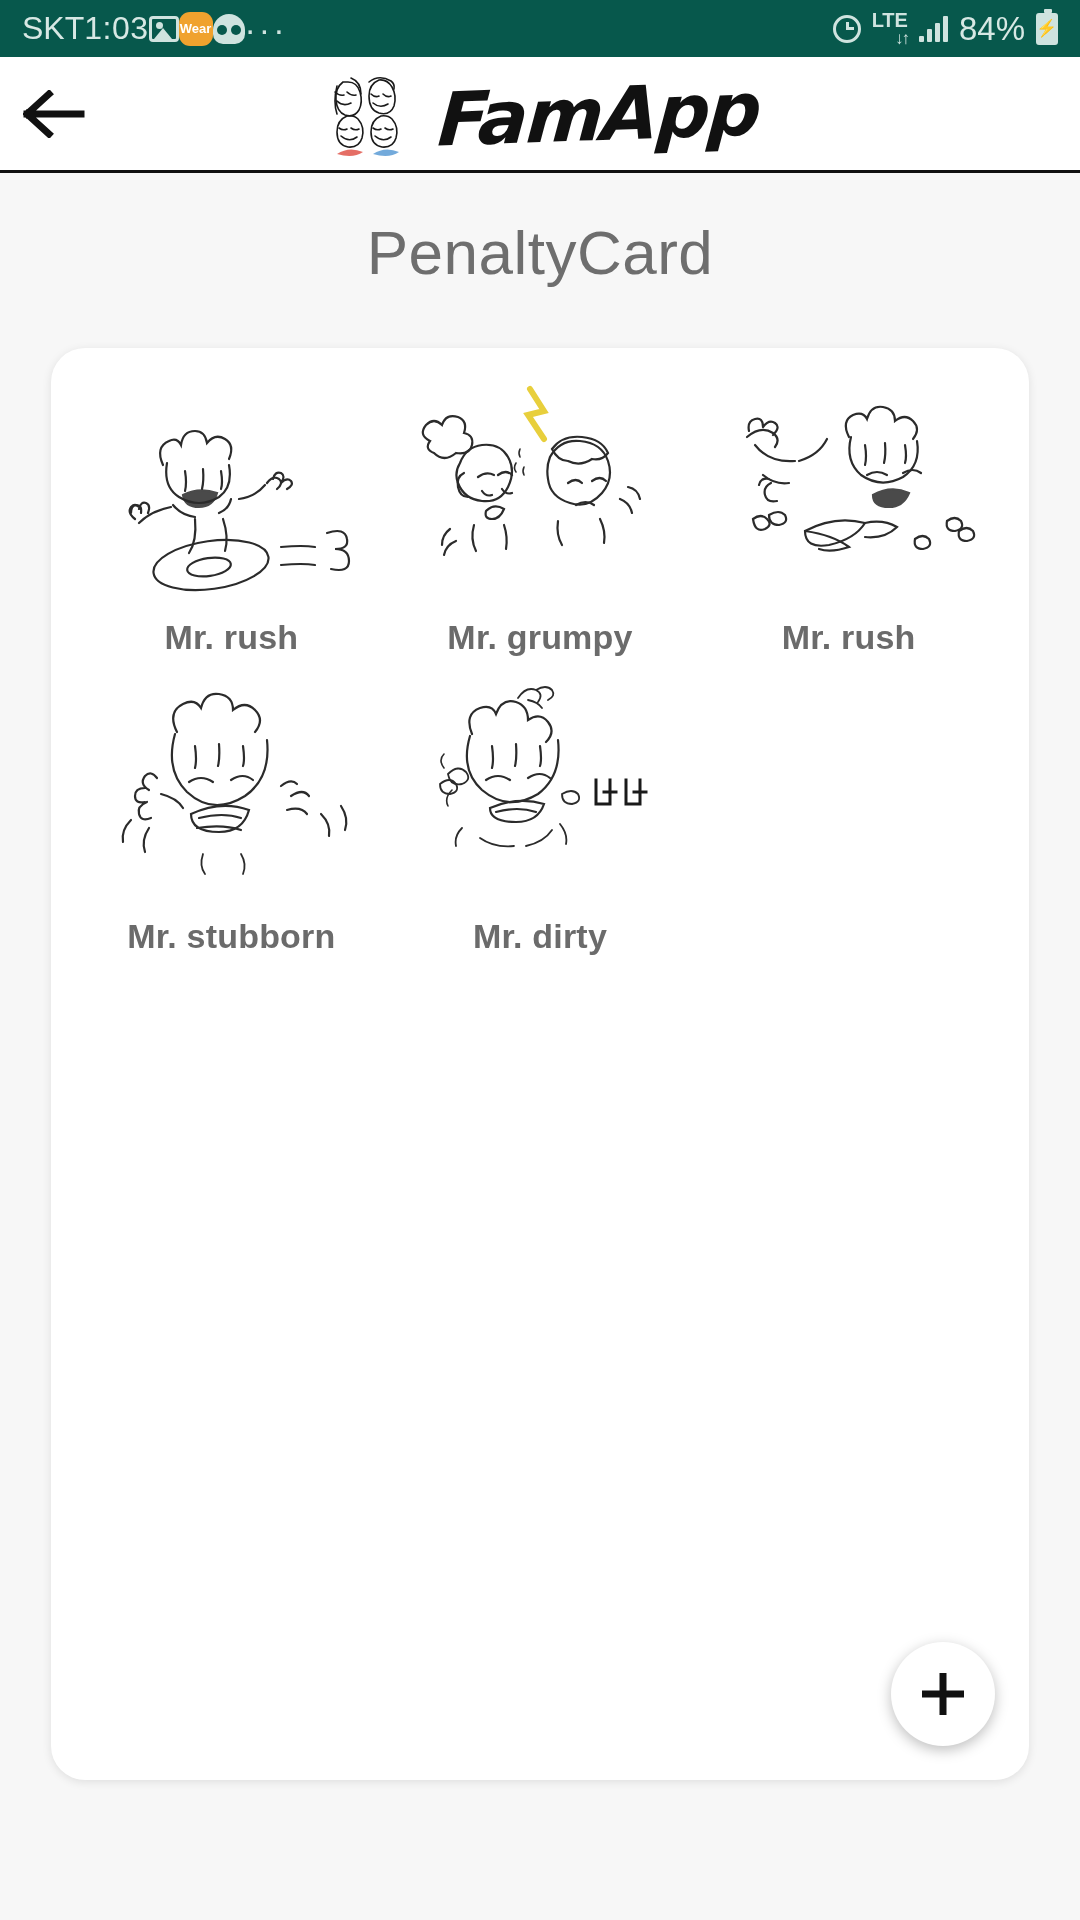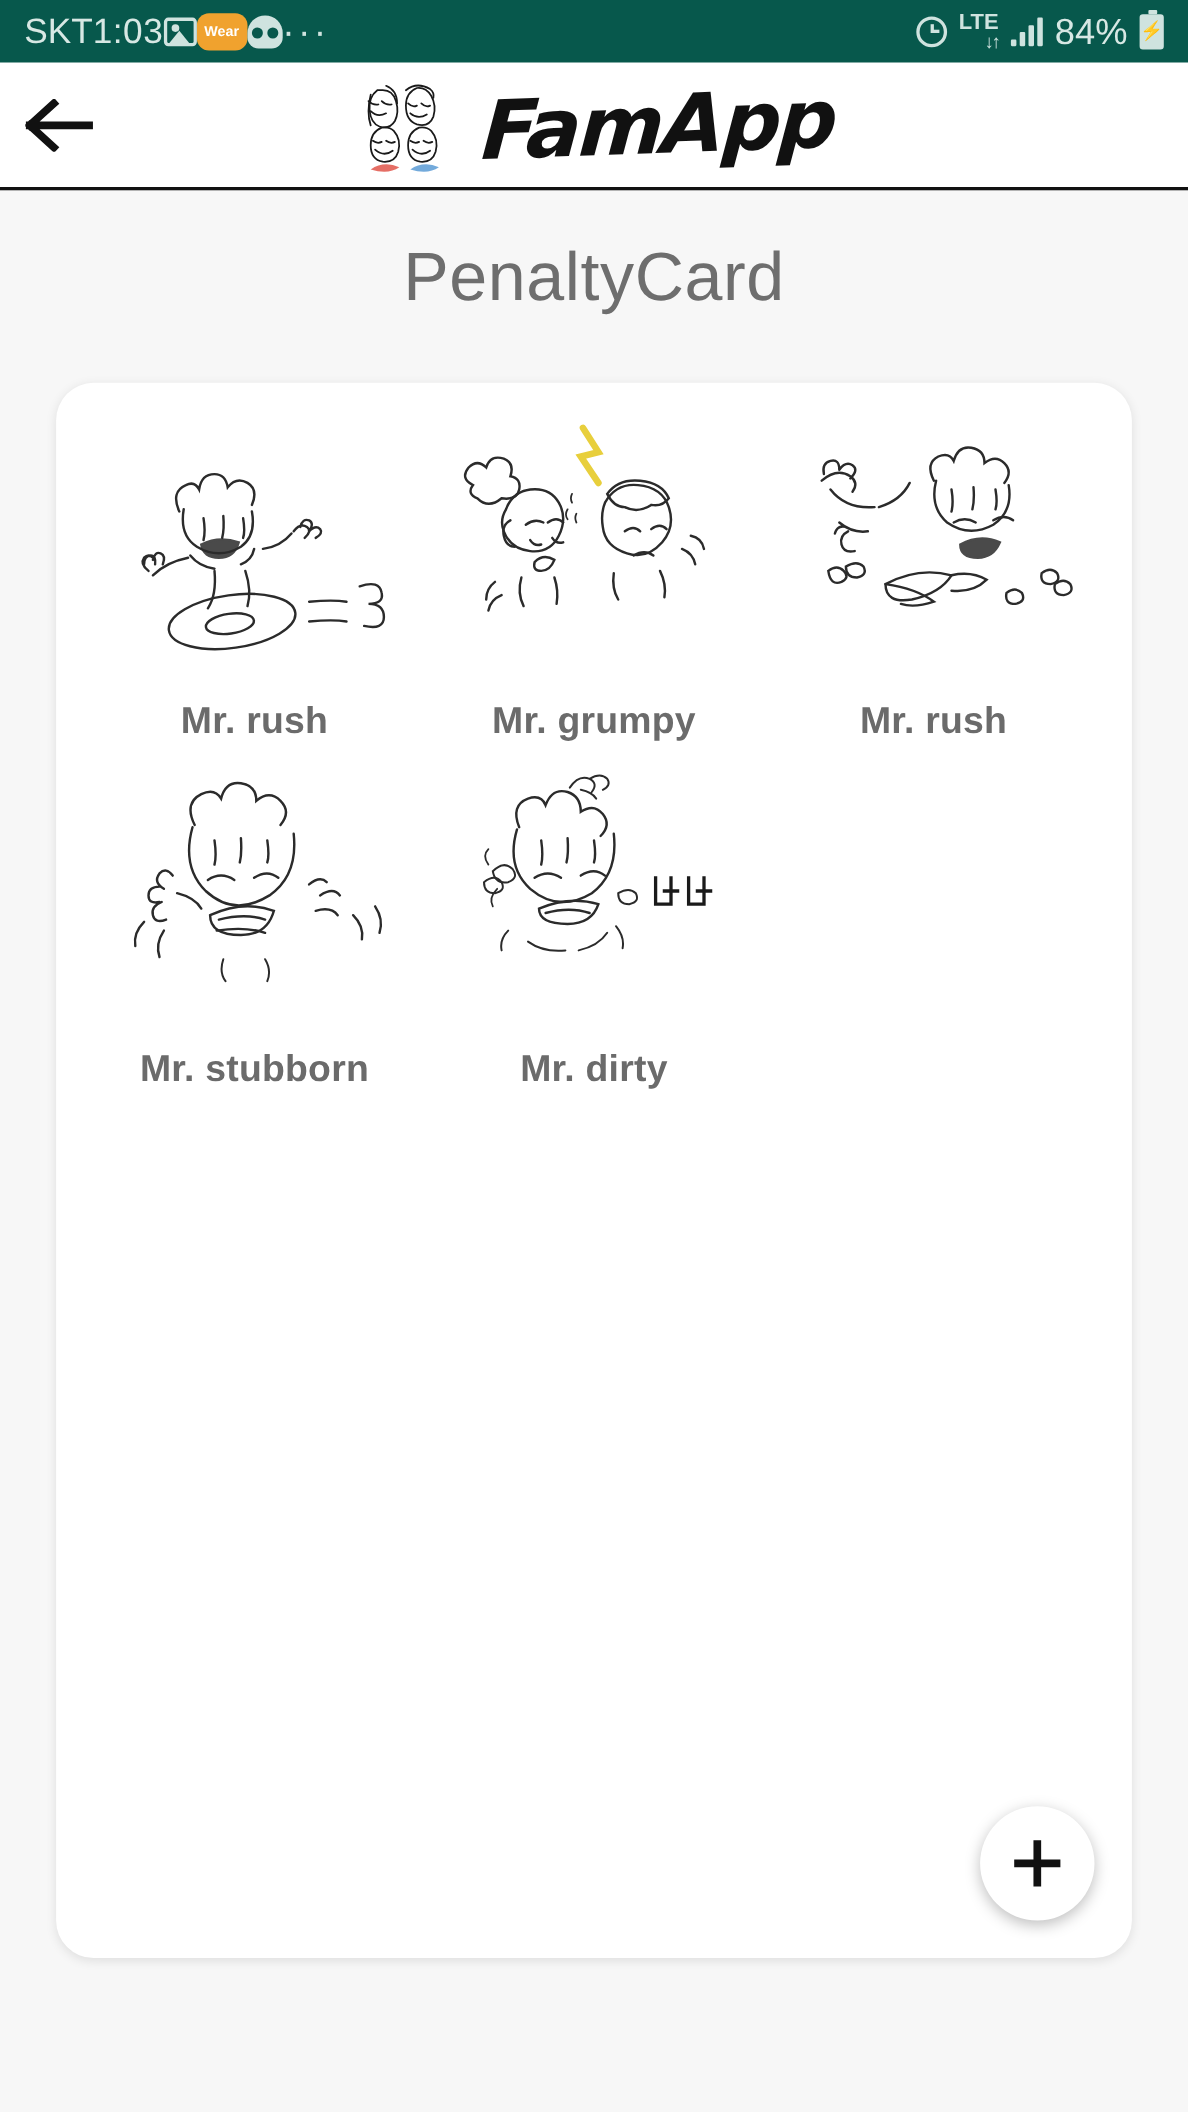--- a/index.html
+++ b/index.html
@@ -28,21 +28,21 @@
   .icon-photo::before{
     content:""; position:absolute; width:7px; height:7px; border-radius:50%;
     background:#cfe3df; left:4px; top:3px;
   }
   .icon-photo::after{
     content:""; position:absolute; left:2px; bottom:0; width:0;height:0;
     border-left:9px solid transparent;border-right:9px solid transparent;
     border-bottom:11px solid #cfe3df;
   }
   .icon-wear {
-    width:46px;height:34px;border-radius:11px;background:#f0a22e;
+    width:34px;height:34px;border-radius:11px;background:#f0a22e;
     display:flex;align-items:center;justify-content:center;
     font-size:13px;font-weight:bold;color:#fff;
   }
   .icon-skull {
     width:32px;height:30px;border-radius:16px 16px 10px 10px;
     background:#cfe3df;position:relative;
   }
   .icon-skull::before,.icon-skull::after{
     content:"";position:absolute;width:10px;height:10px;border-radius:50%;
     background:#07584c;top:11px;
@@ -116,21 +116,21 @@
   .grid {
     display:grid;grid-template-columns:repeat(3,1fr);
     row-gap:18px;
   }
   .cell {
     display:flex;flex-direction:column;align-items:center;
     cursor:pointer;
   }
   .art { width:290px;height:238px; display:flex;align-items:center;justify-content:center;}
   .cell-label {
-    margin-top:22px;font-size:34px;color:#6b6b6b;font-weight:bold;
+    margin-top:4px;font-size:34px;color:#6b6b6b;font-weight:bold;
     letter-spacing:.2px;
   }
   
   .fab {
     position:absolute;right:34px;bottom:34px;
     width:104px;height:104px;border-radius:50%;
     background:#fff;box-shadow:0 4px 14px rgba(0,0,0,.26);
     display:flex;align-items:center;justify-content:center;
     cursor:pointer;
   }

